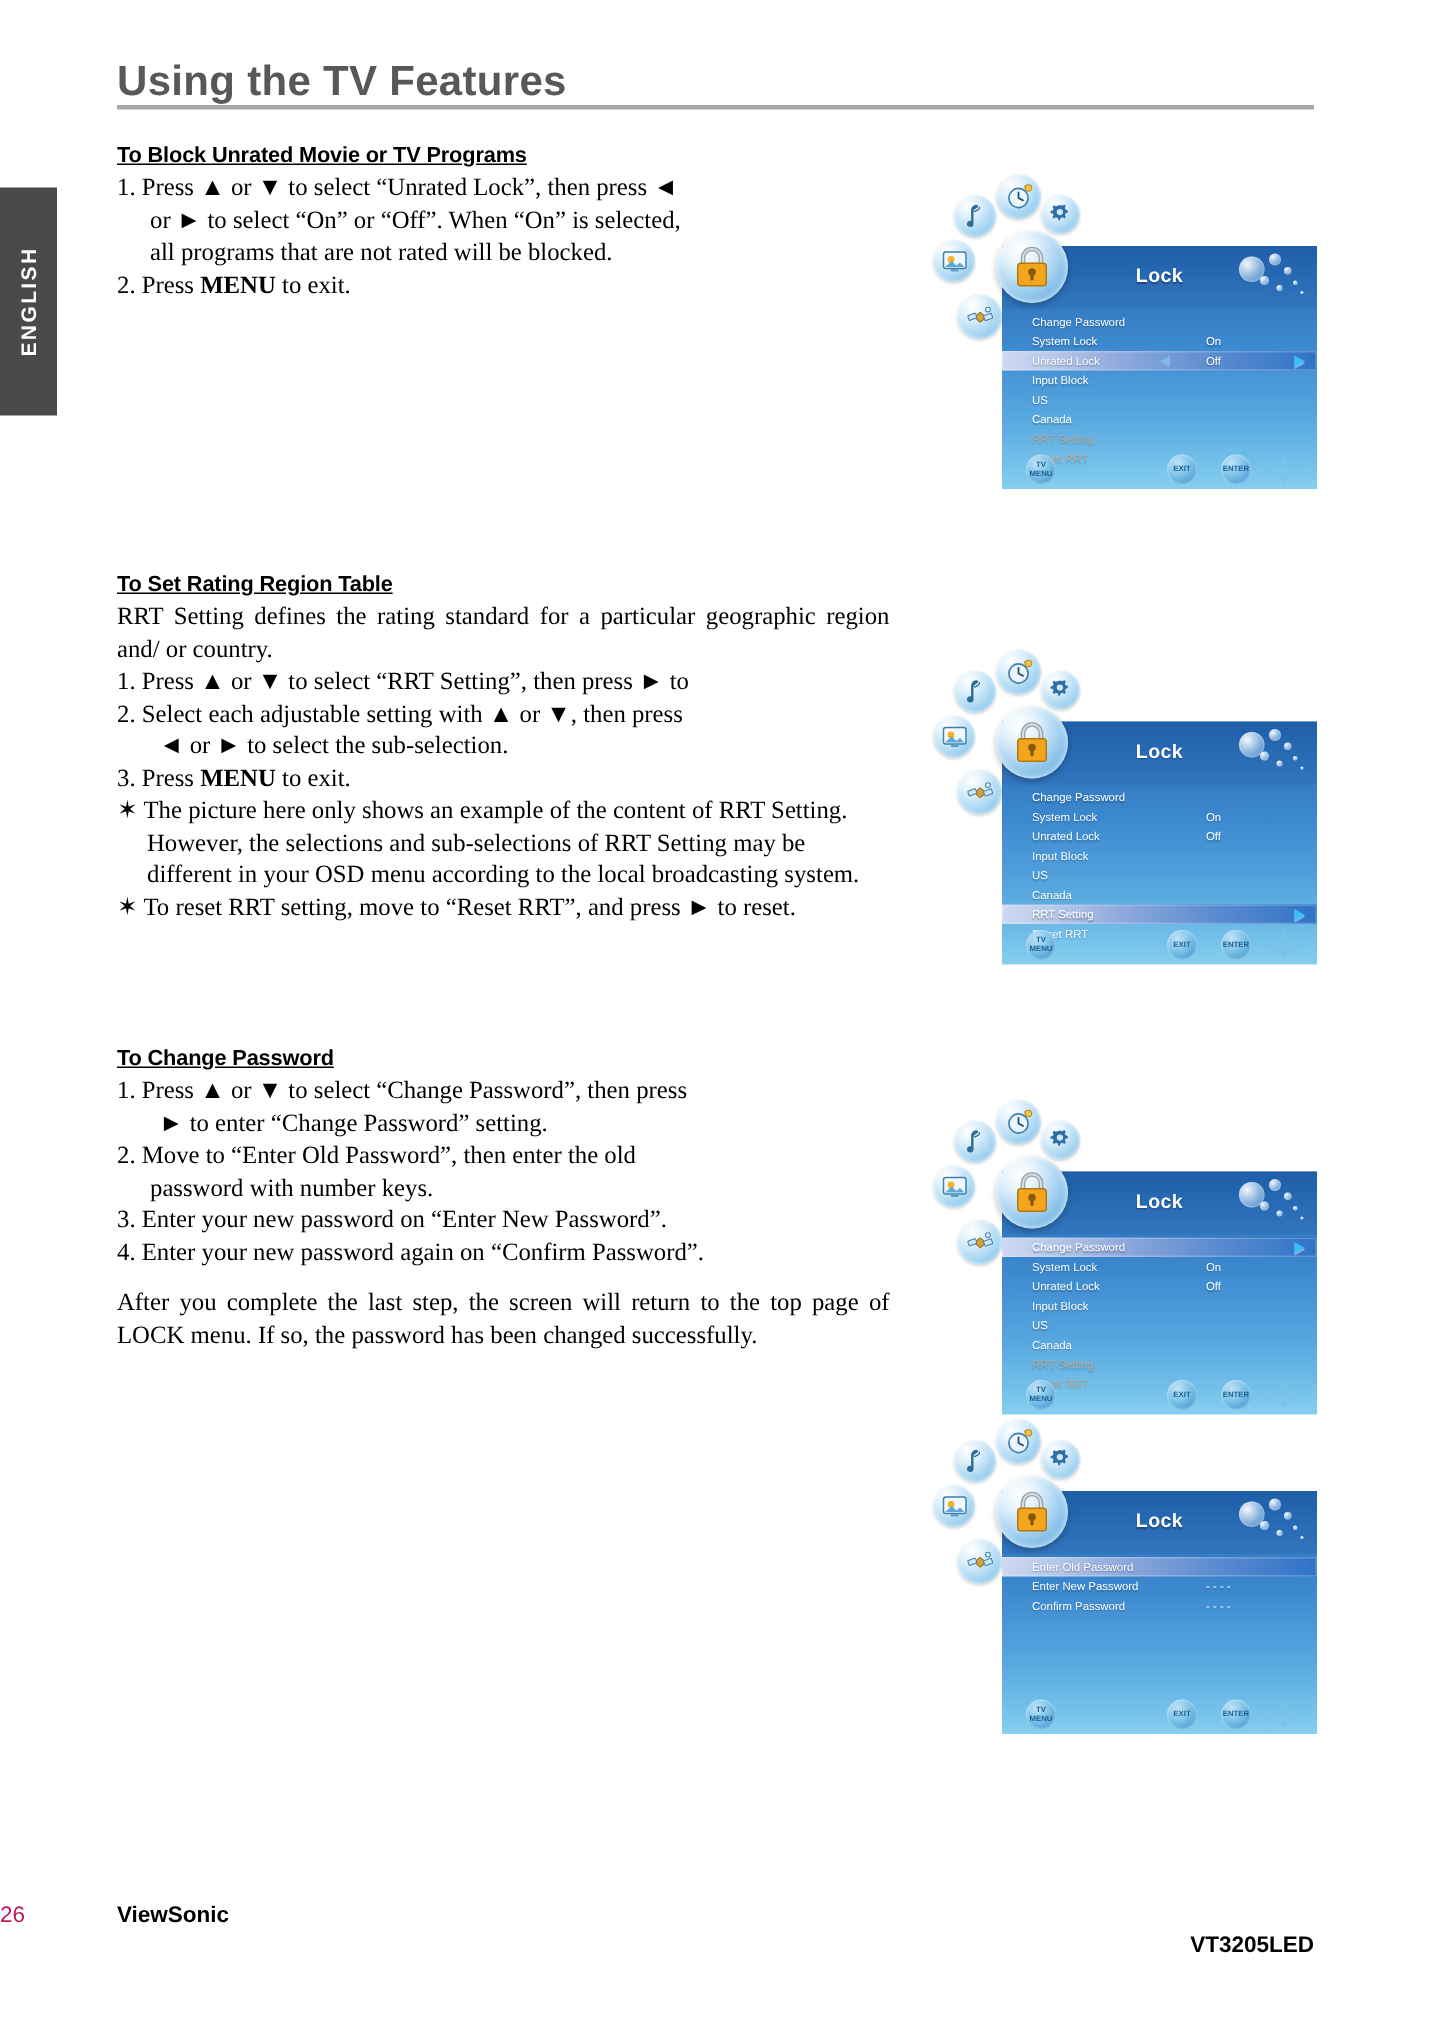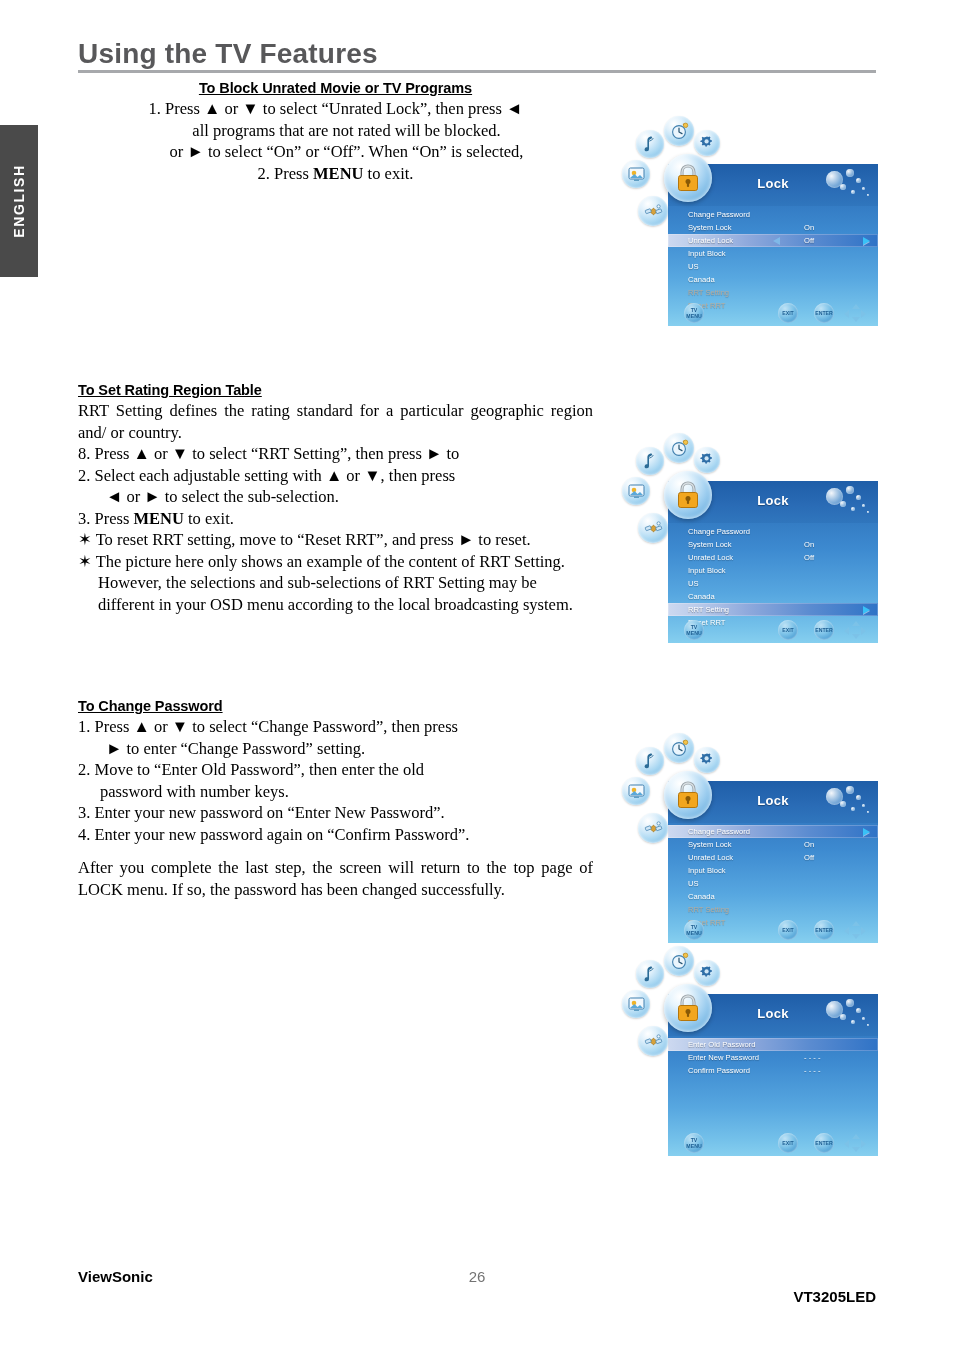--- a/index.html
+++ b/index.html
@@ -62,37 +62,37 @@
     margin: 0;
   }
   .para.just { text-align: justify; }
   ol.steps, ul.notes { margin: 0; padding: 0; list-style: none; }
   ol.steps li, ul.notes li {
     font-size: 16.5px; line-height: 21.5px; color: #000;
     padding-left: 22px; text-indent: -22px;
   }
   ul.notes li { padding-left: 20px; text-indent: -20px; }
   .b { font-weight: bold; }
-  .blk1 { position: absolute; left: 78px; top: 80px;  width: 515px; text-align: center; }
+  .blk1 { position: absolute; left: 78px; top: 96px;  width: 515px; }
   .blk2 { position: absolute; left: 78px; top: 382px; width: 515px; }
   .blk3 { position: absolute; left: 78px; top: 698px; width: 515px; }
 
   .gap { height: 12px; }
 
   
   .footer-brand {
     position: absolute; left: 78px; top: 1268px;
     font-family: "Liberation Sans", sans-serif;
     font-weight: bold; font-size: 15px; color: #000; text-align: right;
   }
   .footer-page {
     position: absolute; left: 0; top: 1268px; width: 954px;
-    text-align: center;
-    font-family: "Liberation Sans", sans-serif;
-    font-size: 15px; color: #737373;
+    text-align: left;
+    font-family: "Liberation Sans", sans-serif;
+    font-size: 15px; color: #be185d;
   }
   .footer-model {
     position: absolute; right: 78px; top: 1268px;
     font-family: "Liberation Sans", sans-serif;
     font-weight: bold; font-size: 15px; color: #000; margin-top: 20px;
   }
 
   
   .osd { position: absolute; width: 210px; height: 162px; }
   .osd.o1 { left: 668px; top: 148px; }
@@ -231,38 +231,38 @@
     <span>ENGLISH</span>
   </div>
 
   <div class="page-title">Using the TV Features</div>
   <div class="title-rule"></div>
 
   <div class="blk1">
     <h3 class="sec">To Block Unrated Movie or TV Programs</h3>
     <ol class="steps">
       <li><span>1. Press ▲ or ▼ to select “Unrated Lock”, then press ◄</span></li>
+      <li style="padding-left:22px;text-indent:0"><span>or ► to select “On” or “Off”. When “On” is selected,</span></li>
       <li style="padding-left:22px;text-indent:0"><span>all programs that are not rated will be blocked.</span></li>
-      <li style="padding-left:22px;text-indent:0"><span>or ► to select “On” or “Off”. When “On” is selected,</span></li>
       <li>2. Press <span class="b">MENU</span> to exit.</li>
     </ol>
   </div>
 
   <div class="blk2">
     <h3 class="sec">To Set Rating Region Table</h3>
     <p class="para just">RRT Setting defines the rating standard for a particular geographic region and/ or country.</p>
     <ol class="steps">
-      <li><span>8. Press ▲ or ▼ to select “RRT Setting”, then press ► to</span></li>
+      <li><span>1. Press ▲ or ▼ to select “RRT Setting”, then press ► to</span></li>
       <li><span>2. Select each adjustable setting with ▲ or ▼, then press</span></li>
       <li style="padding-left:28px;text-indent:0"><span>◄ or ► to select the sub-selection.</span></li>
       <li><span>3. Press </span><span class="b">MENU</span><span> to exit.</span></li>
     </ol>
     <ul class="notes">
+      <li><span>✶ The picture here only shows an example of the content of RRT Setting. However, the selections and sub-selections of RRT Setting may be different in your OSD menu according to the local broadcasting system.</span></li>
       <li><span>✶ To reset RRT setting, move to “Reset RRT”, and press ► to reset.</span></li>
-      <li><span>✶ The picture here only shows an example of the content of RRT Setting. However, the selections and sub-selections of RRT Setting may be different in your OSD menu according to the local broadcasting system.</span></li>
     </ul>
   </div>
 
   <div class="blk3">
     <h3 class="sec">To Change Password</h3>
     <ol class="steps">
       <li><span>1. Press ▲ or ▼ to select “Change Password”, then press</span></li>
       <li style="padding-left:28px;text-indent:0"><span>► to enter “Change Password” setting.</span></li>
       <li><span>2. Move to “Enter Old Password”, then enter the old</span></li>
       <li style="padding-left:22px;text-indent:0"><span>password with number keys.</span></li>

